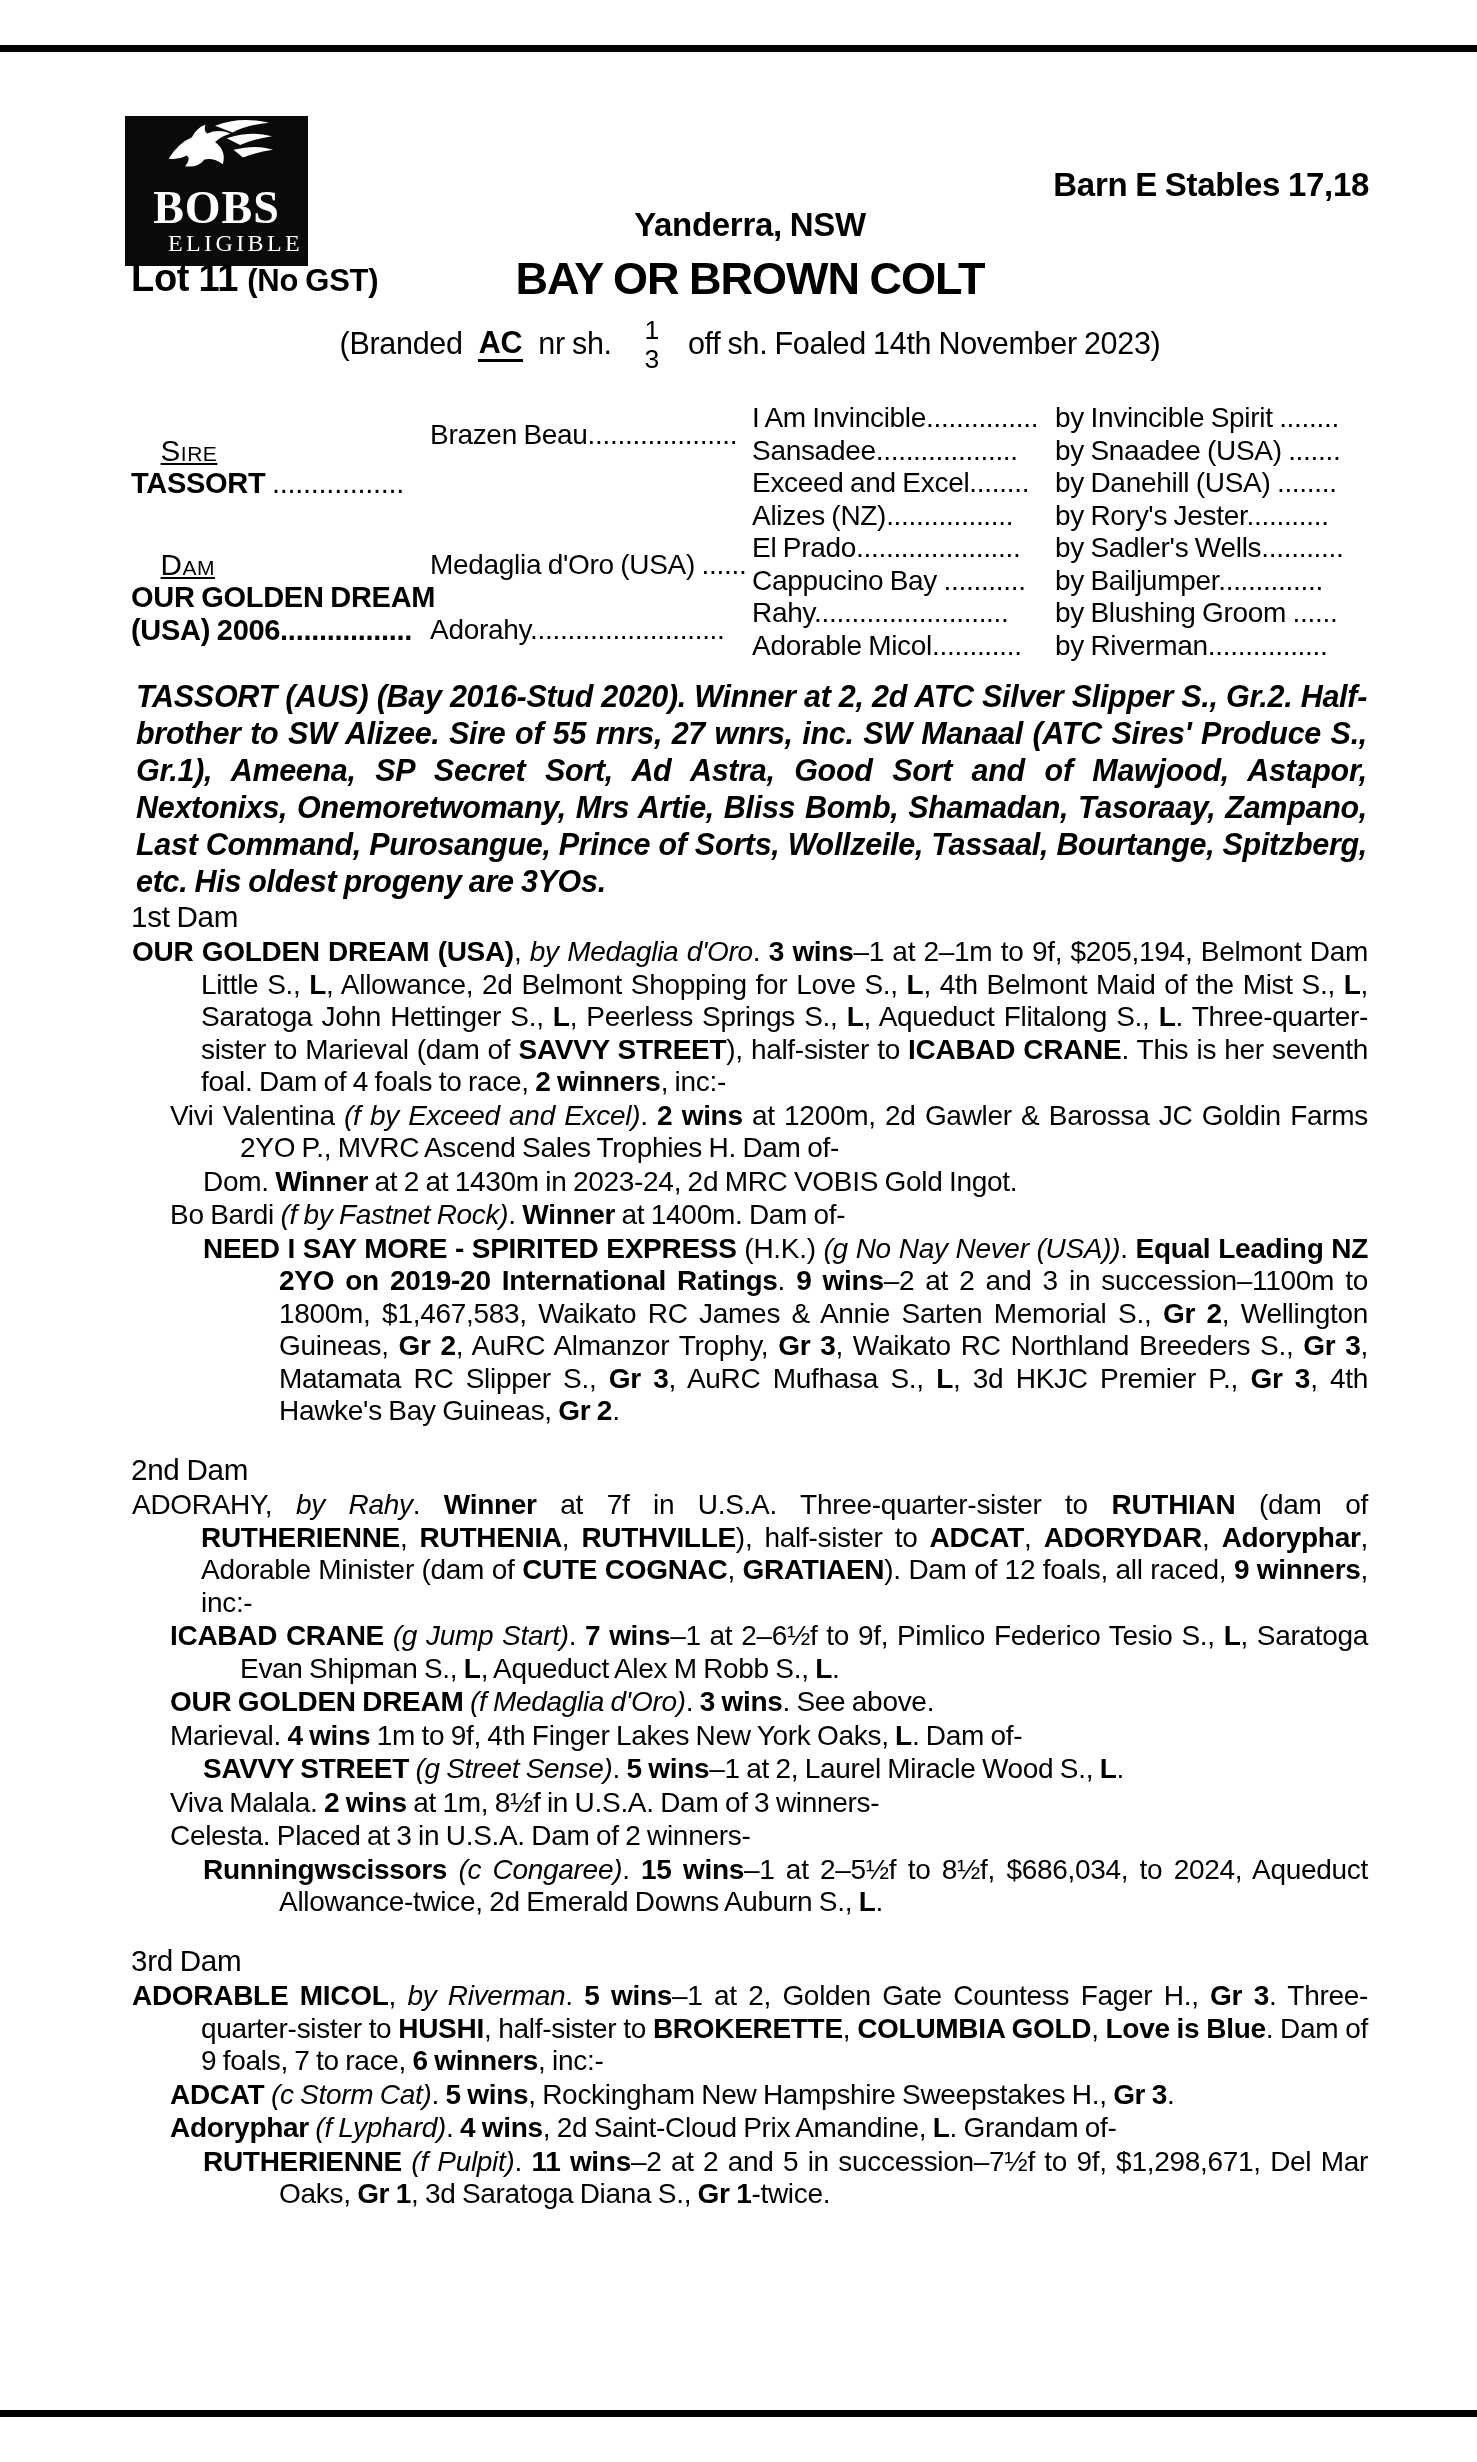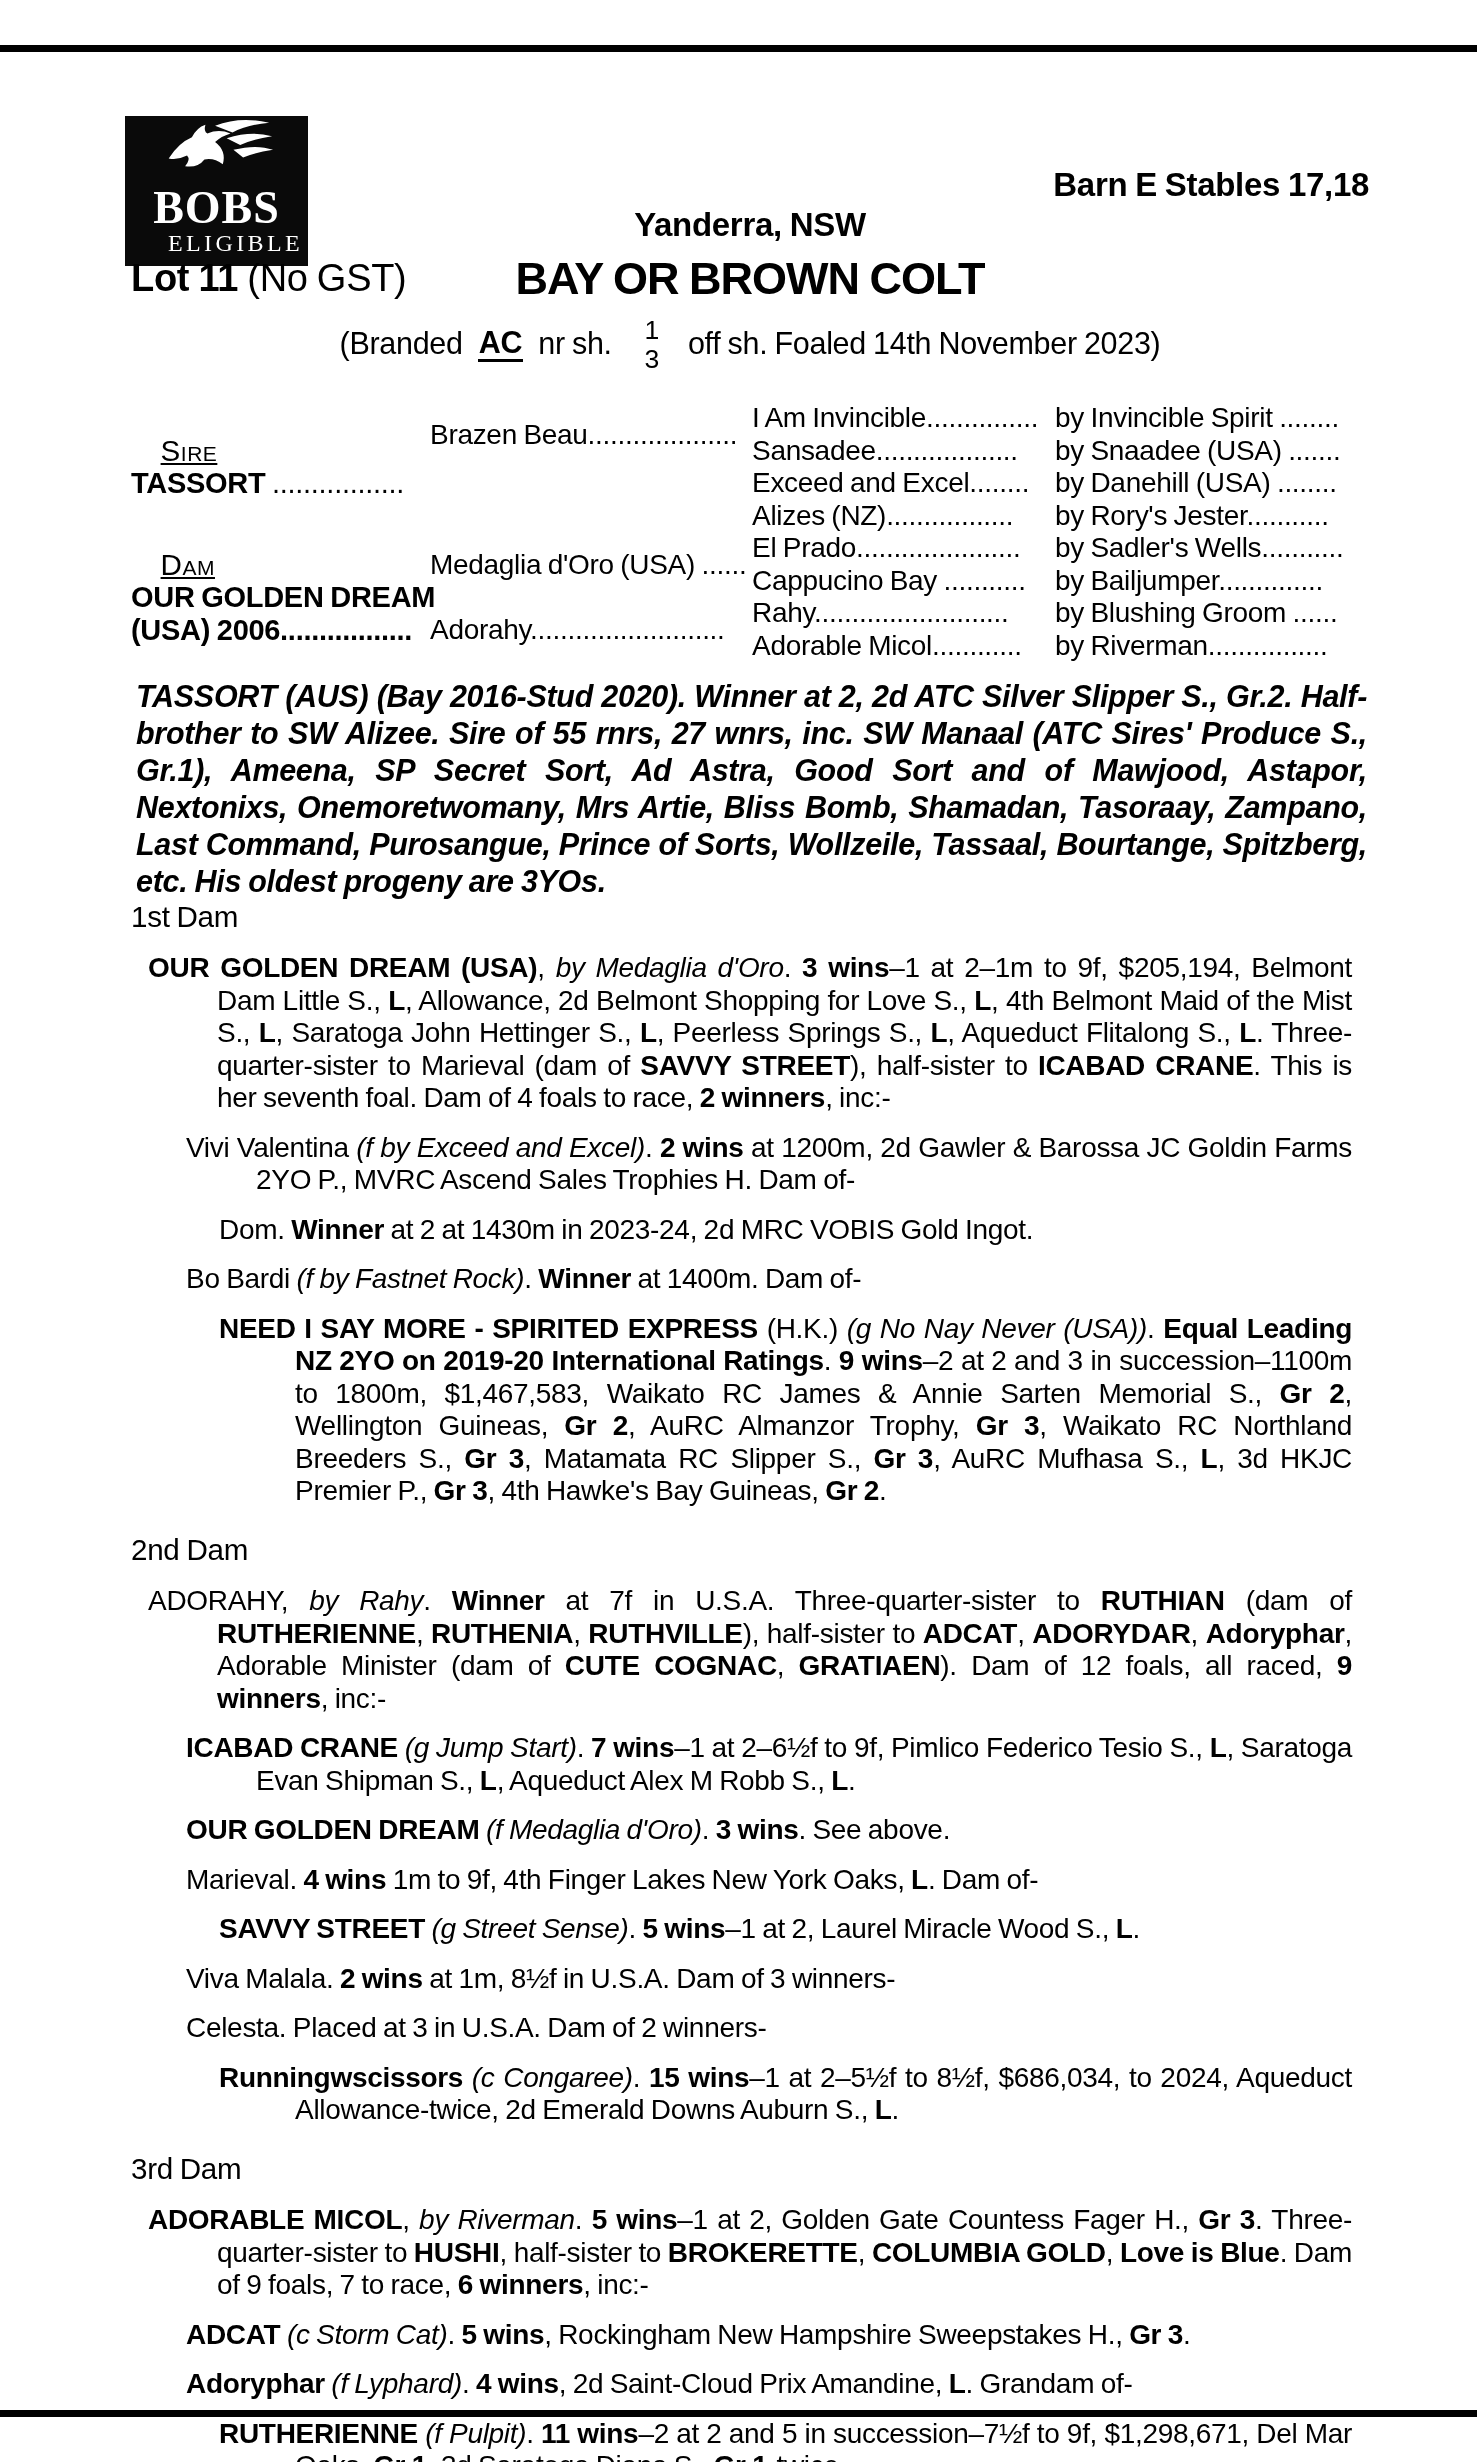--- a/index.html
+++ b/index.html
@@ -29,21 +29,21 @@
     font-family:"Liberation Serif", serif; font-size:24px; letter-spacing:3.4px; line-height:1.2;margin-left:38px;
   }
 
   
   .header { position:absolute; left:131px; top:165px; width:1238px; }
   .barn     { text-align:right;  font-weight:bold; font-size:33px; line-height:39px; }
   .account  { text-align:center; font-weight:bold; font-size:33px; line-height:41px; }
   .locality { text-align:center; font-weight:bold; font-size:33px; line-height:41px; }
   .lot-row  { position:relative; height:55px; margin-top:5.9px; }
   .lot      { position:absolute; left:0; top:5.9px; font-weight:bold; font-size:38px; }
-  .gst      { font-size:38px; font-weight:normal; }
+  .gst      { font-size:31px; font-weight:bold; }
   .colt-title { text-align:center; font-weight:bold; font-size:45px; line-height:55px; letter-spacing:-1px; }
   .branded  { text-align:center; font-size:30.5px; margin-top:9.9px; }
   .brand-mark { font-weight:bold; border-bottom:3px solid #000; padding:0 1px; margin:0 7.9px; }
   .frac { display:inline-block; vertical-align:middle; text-align:center;
           font-size:26.6px; line-height:29.6px; margin:0 21.7px 0 25.6px; }
   .frac span { display:block; }
 
   
   .ped {
     position:absolute; left:131px; top:402px; width:1238px;
@@ -61,21 +61,21 @@
     position:absolute; left:136px; top:678px; width:1231px;
     font-weight:bold; font-style:italic; font-size:30.5px; line-height:37px;
     text-align:justify;
   }
 
   
   .sections { position:absolute; left:131px; top:898px; width:1238px;
               font-size:28px; line-height:32.5px; }
   .dam-heading { font-weight:normal; font-size:29.6px; line-height:37px; margin:0; }
   .dam-heading.spaced { margin-top:23.6px; }
-  .sections p { margin:17px; text-align:justify; }
+  .sections p { margin:1px; text-align:justify; }
   .lv0 { padding-left:69px;  text-indent:-69px; }
   .lv1 { padding-left:108px; text-indent:-70px; }
   .lv2 { padding-left:147px; text-indent:-76px; }
   .sg-b  { font-weight:bold; }
   .sg-i  { font-style:italic; }
   .sg-bi { font-weight:bold; font-style:italic; }
 </style>
 </head>
 <body>
 

